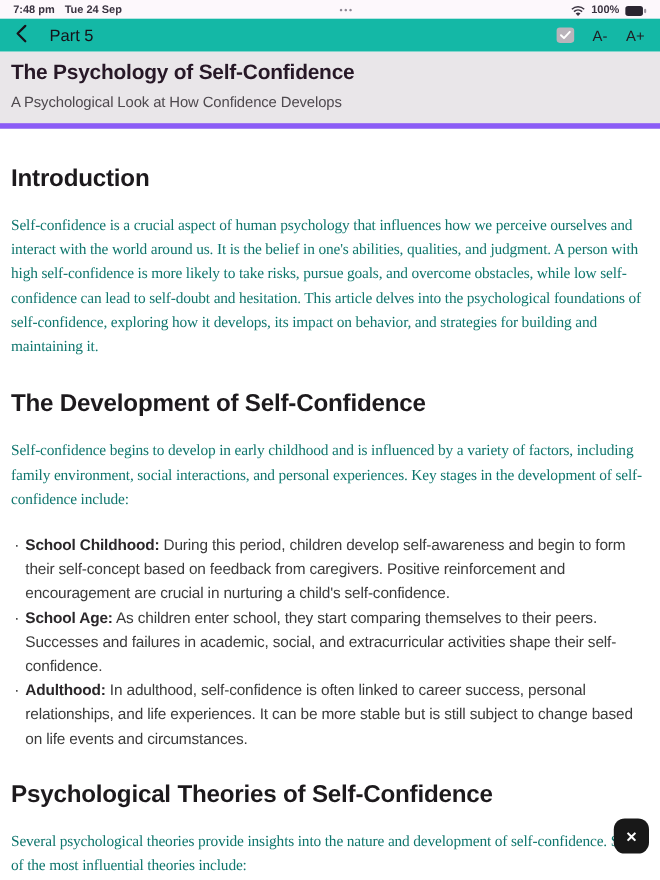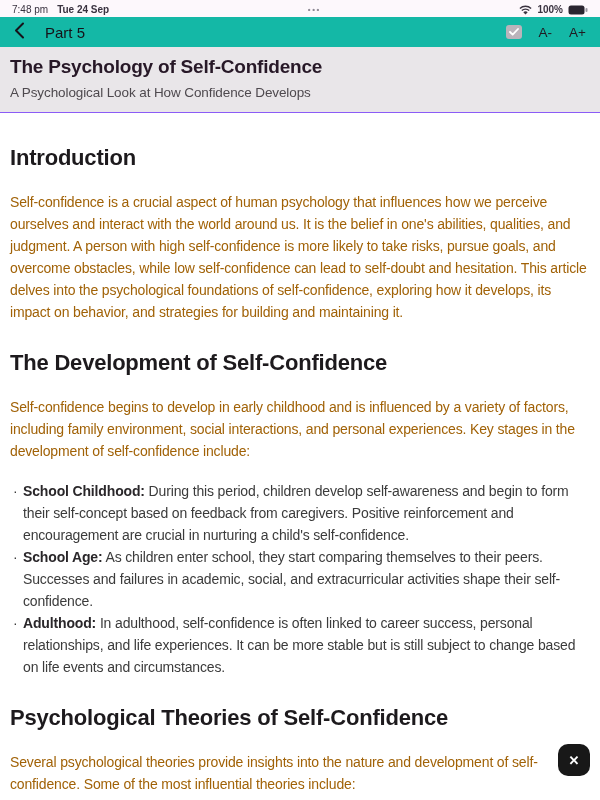--- a/index.html
+++ b/index.html
@@ -12,21 +12,21 @@
   }
 
   
   .status-bar {
     height: 17px; background: #fdf8fc;
     display: flex; align-items: center; justify-content: space-between;
     padding: 2px 12px 0;
     font-size: 10px; font-weight: 600; color: #3a3340;
   }
   .sb-left { display: flex; gap: 9px; align-items: center; }
-  .sb-time { font-weight: 400; }
+  .sb-time { font-weight: 700; }
   .sb-center { color: #8d8893; font-size: 8px; letter-spacing: 1.5px; }
   .sb-right { display: flex; align-items: center; gap: 5px; }
   .sb-right svg { display: block; }
 
   
   .nav-bar {
     height: 30px; background: #14b8a6;
     display: flex; align-items: center; justify-content: space-between;
     padding: 0 14px;
   }
@@ -36,42 +36,42 @@
   .nav-right { display: flex; align-items: center; gap: 17px; }
   .nav-right button { background: none; border: none; padding: 0; cursor: pointer; font-family: inherit; }
   .checkbox {
     width: 16px; height: 14px; border-radius: 3px; background: #bab4bb;
     display: flex; align-items: center; justify-content: center;
   }
   .font-btn { font-size: 13.5px; font-weight: 500; color: #201c22; }
 
   
   .doc-header {
-    background: #e9e6e9; border-bottom: 1px solid #8b5cf6;
+    background: #e9e6e9; border-bottom: 5px solid #8b5cf6;
     padding: 9px 10px 12px;
   }
   .doc-title {
     margin: 0; font-size: 19px; font-weight: 700; color: #271827;
     letter-spacing: -0.2px;
   }
   .doc-subtitle {
     margin: 7px 0 0; font-size: 13.5px; font-weight: 400; color: #4e494e;
     letter-spacing: -0.1px;
   }
 
   
   main { padding: 0 10px; }
   main h2 {
     font-size: 22px; font-weight: 700; color: #1d1a1d;
     letter-spacing: -0.2px; margin: 27px 0 0;
   }
   main h2:first-child { margin-top: 32px; }
   main p {
-    font-size: 14px; line-height: 22px; color: #a16207;
-    letter-spacing: -0.15px; margin: 20px 0 0;
+    font-size: 14px; line-height: 22px; color: #0f766e;
+    letter-spacing: -0.15px; margin: 20px 0 0; font-family: Liberation Serif, serif;
   }
   main ul { list-style: none; margin: 18px 0 0; padding: 0; }
   main li {
     position: relative; padding-left: 13px;
     font-size: 14px; line-height: 22px; color: #3b3b3b;
     letter-spacing: -0.15px;
   }
   main li::before { content: "·"; position: absolute; left: 3px; top: 0; color: #3b3b3b; }
   .b { font-weight: 700; color: #2a272a; }
 

